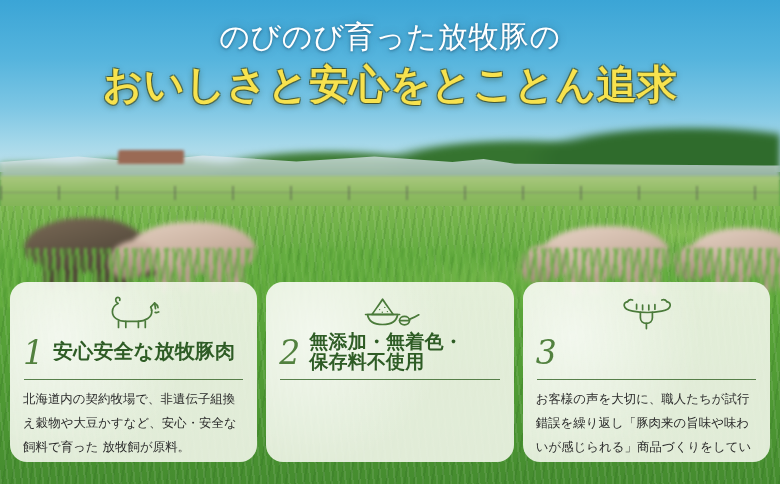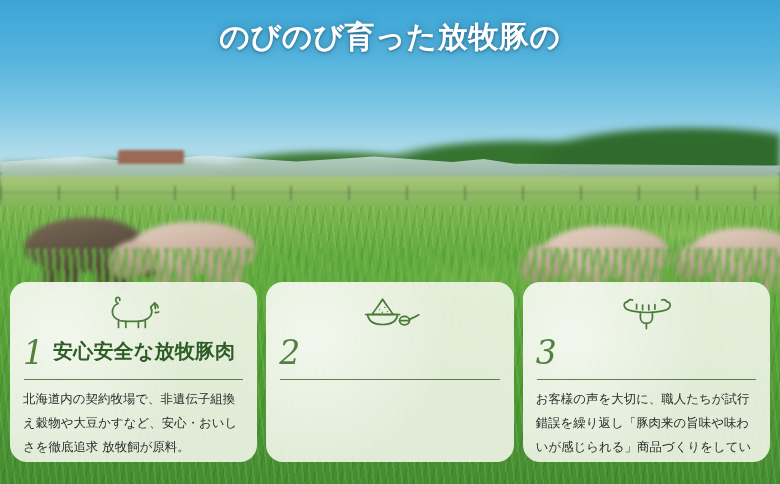--- a/index.html
+++ b/index.html
@@ -142,21 +142,21 @@
 
   
   .headline{
     position:absolute; left:0; top:22px; width:100%;
     text-align:center; line-height:1;
     font-family:"DejaVu Serif","Liberation Serif",serif;
     white-space:nowrap;
   }
   .headline .l1{
     display:block;
-    font-size:30px; font-weight:700; letter-spacing:.02em;
+    font-size:30px; font-weight:400; letter-spacing:.02em;
     color:#ffffff;
     text-shadow:0 1px 3px rgba(20,60,90,.55), 0 0 9px rgba(20,60,90,.35);
   }
   .headline .l2{
     display:block; margin-top:12px;
     font-size:40px; font-weight:700; letter-spacing:.01em;
     color:#f7e24e;
     text-shadow:
       -1px -1px 0 rgba(60,70,20,.55), 1px -1px 0 rgba(60,70,20,.55),
       -1px  1px 0 rgba(60,70,20,.55), 1px  1px 0 rgba(60,70,20,.55),
@@ -270,20 +270,21 @@
         <div class="leg l2"></div>
         <div class="leg l3"></div>
         <div class="leg l4"></div>
     </div>
 
     <div class="tufts"></div>
   </div>
 
   <div class="headline">
     <span class="l1">のびのび育った放牧豚の</span>
+    <span class="l2">おいしさと安心をとことん追求</span>
   </div>
 
   <div class="cards">
 
     <div class="card one">
       <div class="card-icon">
         <svg width="58" height="38" viewBox="0 0 58 38" fill="none" stroke="#4a7a3a" stroke-width="1.7" stroke-linecap="round" stroke-linejoin="round">
           <path d="M13 11.5c-3.4 1.6-5.6 4.6-5.6 8.2 0 5.6 5.4 9.6 13.6 9.6h11.6c8.2 0 14.2-4.1 14.2-9.8 0-1.6-.4-3-1.1-4.3"></path>
           <path d="M45.7 15.2l3.9-4.2.9 5.7"></path>
           <path d="M49.6 11c1.9 1.1 3.1 2.7 3.4 4.6"></path>
@@ -291,40 +292,42 @@
           <path d="M50.2 20.4c1.5.3 2.7.2 3.6-.5"></path>
           <path d="M12.9 11.4c-1.5-1-2.4-2.4-2.2-3.9.2-1.5 1.5-2.4 2.8-2 1.2.4 1.7 1.7 1.2 2.8"></path>
           <path d="M13.5 29.2v6.3M20.8 29.4v6.1M33.4 29.4v6.1M40.3 29v6.5"></path>
         </svg>
       </div>
       <div class="card-head">
         <span class="card-num">1</span>
         <span class="card-title">安心安全な放牧豚肉</span>
       </div>
       <div class="divider"></div>
-      <div class="card-body">北海道内の契約牧場で、非遺伝子組換え穀物や大豆かすなど、安心・おいしさを徹底追求 放牧飼が原料。</div>
+      <div class="card-body">北海道内の契約牧場で、非遺伝子組換え穀物や大豆かすなど、安心・安全な飼料で育った 放牧飼が原料。</div>
     </div>
 
     <div class="card two">
       <div class="card-icon">
         <svg width="62" height="38" viewBox="0 0 62 38" fill="none" stroke="#4a7a3a" stroke-width="1.7" stroke-linecap="round" stroke-linejoin="round">
           <path d="M8.5 22.5h30.2c-.9 6-5.4 10-15.1 10s-14.2-4-15.1-10z"></path>
           <path d="M6.6 22.5h34"></path>
           <path d="M23.6 7.2c2.9 4.6 6.4 9.2 10.6 15.3H13c4.2-6.1 7.7-10.7 10.6-15.3z"></path>
           <circle cx="20.6" cy="17.6" r=".7" fill="#4a7a3a" stroke="none"></circle>
           <circle cx="25.8" cy="15.4" r=".7" fill="#4a7a3a" stroke="none"></circle>
           <circle cx="23.3" cy="20.2" r=".7" fill="#4a7a3a" stroke="none"></circle>
           <circle cx="28.4" cy="19.6" r=".7" fill="#4a7a3a" stroke="none"></circle>
           <path d="M45.5 24.4c-2.8 0-5 1.9-5 4.2s2.2 4.2 5 4.2 5-1.9 5-4.2-2.2-4.2-5-4.2z"></path>
           <path d="M40.6 28.6h9.9"></path>
           <path d="M50.4 27.4c3.2-1.3 6.4-2.7 9.4-4.6"></path>
         </svg>
       </div>
       <div class="card-head">
         <span class="card-num">2</span>
+        <span class="card-title">無添加・無着色・
+保存料不使用</span>
       </div>
       <div class="divider"></div>
     </div>
 
     <div class="card three">
       <div class="card-icon">
         <svg width="60" height="38" viewBox="0 0 60 38" fill="none" stroke="#4a7a3a" stroke-width="1.7" stroke-linecap="round" stroke-linejoin="round">
           <path d="M11.6 9.6c-2.3.5-3.6 2.1-3.4 4 .3 2.6 3.6 4.6 8.6 5.6 4.6.9 9.6 1.3 14.4 1.3s9.8-.4 14.4-1.3c5-1 8.3-3 8.6-5.6.2-1.9-1.1-3.5-3.4-4"></path>
           <path d="M11.6 9.6c1-1.6 3-2.3 5-1.6"></path>
           <path d="M50.8 9.6c-1-1.6-3-2.3-5-1.6"></path>

